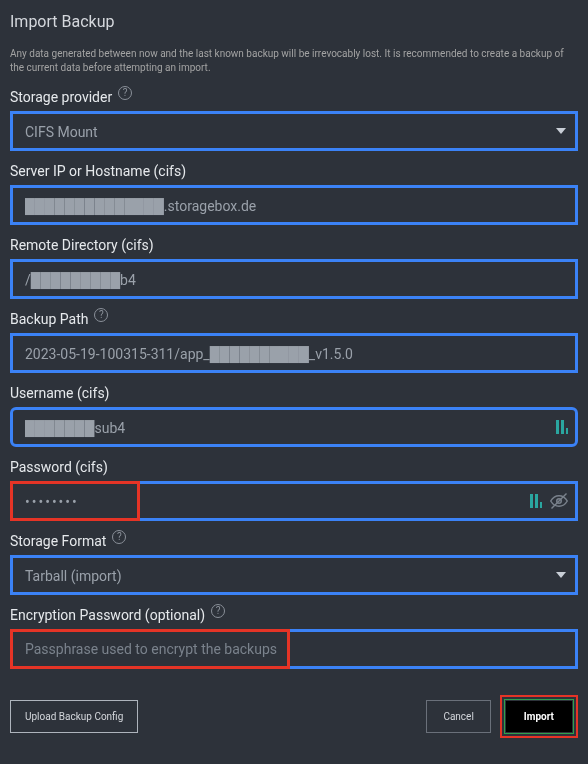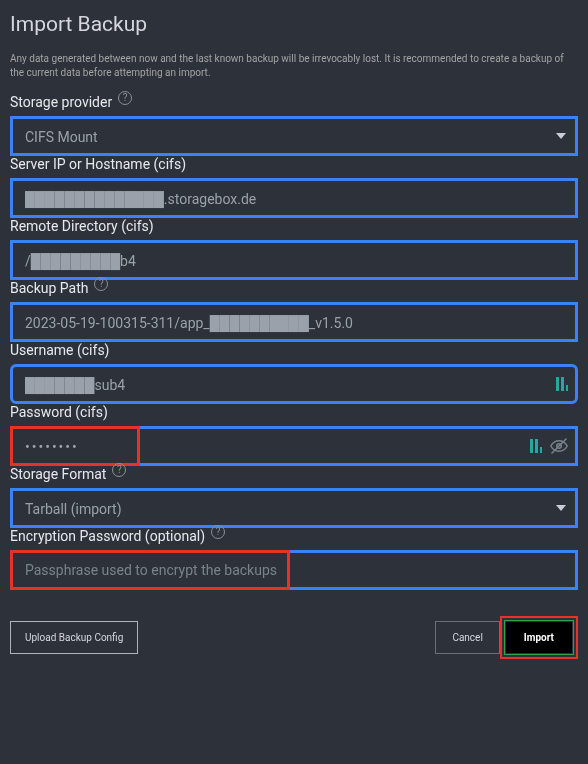--- a/index.html
+++ b/index.html
@@ -6,33 +6,33 @@
     body {
       width: 588px;
       height: 764px;
       background: #2d323a;
       font-family: -apple-system, BlinkMacSystemFont, "Segoe UI", Roboto, sans-serif;
       color: #c8ced6;
       padding: 12px 10px;
       font-size: 14px;
     }
     .title {
-      font-size: 21px;
+      font-size: 16px;
       font-weight: 400;
       color: #d4d7dc;
       margin-bottom: 16px;
     }
     .warning {
       color: #a3a3a3;
       font-size: 10px;
       line-height: 1.4;
       margin-bottom: 14px;
     }
     .field {
-      margin-bottom: 0;
+      margin-bottom: 12px;
     }
     .label-row {
       display: flex;
       align-items: center;
       color: #e6e9ec;
       font-size: 14px;
       margin-bottom: 6px;
       gap: 4px;
     }
     .help-icon {
@@ -135,21 +135,21 @@
     .import-highlight {
       border: 2px solid #e53426;
       padding: 2px;
       display: inline-block;
     }
     .import-inner {
       border: 1px solid #2fa14b;
       padding: 1px;
       display: inline-block;
     }
-    .right-btns { display: flex; gap: 0; align-items: center; }
+    .right-btns { display: flex; gap: 9px; align-items: center; }
     .password-red-outline {
       position: absolute;
       left: 0;
       top: 0;
       width: 130px;
       height: 40px;
       border: 3px solid #e53426;
       pointer-events: none;
     }
   </style>

